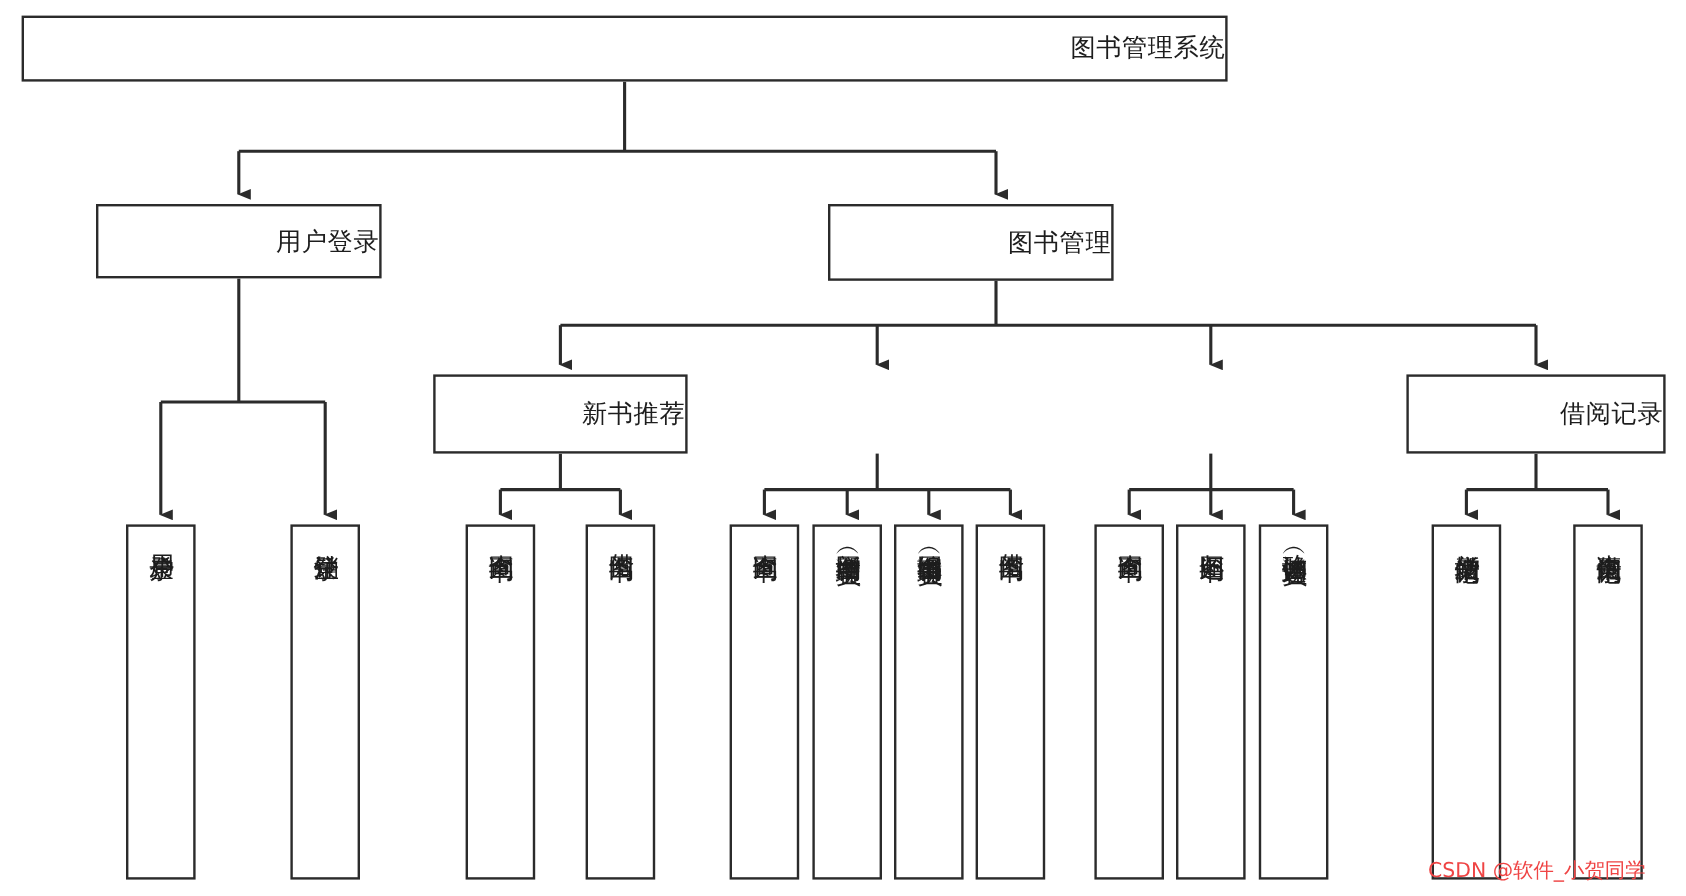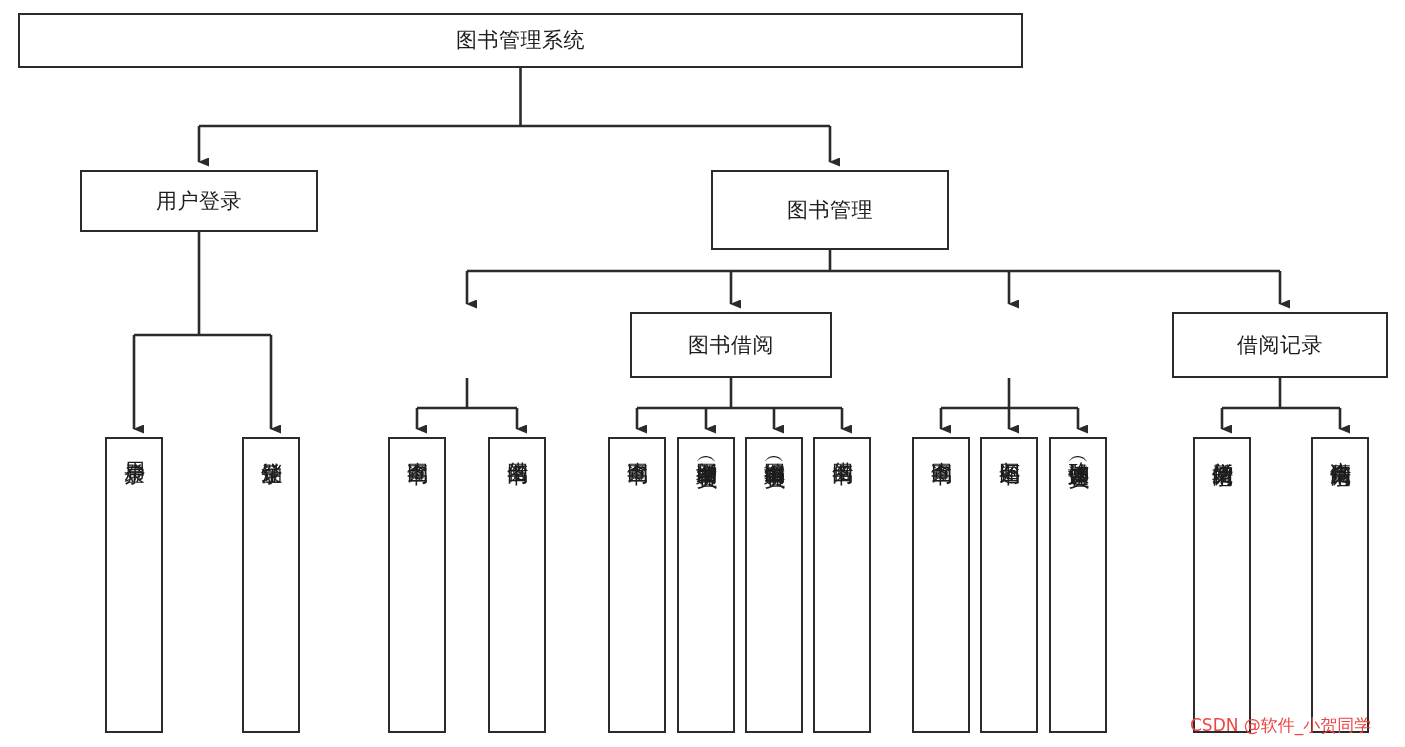--- a/index.html
+++ b/index.html
@@ -26,21 +26,21 @@
     height: 747px;
     pointer-events: none;
   }
   .node {
     position: absolute;
     box-sizing: border-box;
     background: #ffffff;
     border: 2.5px solid #2b2b2b;
     display: flex;
     align-items: center;
-    justify-content: center;
+    justify-content: flex-end;
     z-index: 2;
   }
   .node-label {
     color: #1d1d1d;
     font-size: 21px;
     line-height: 1.18;
     letter-spacing: 0.5px;
     white-space: nowrap;
     text-align: center;
   }
@@ -123,26 +123,26 @@
     </g>
   </svg>
 
   <div class="node" style="left:18px; top:13px; width:1005px; height:55px;">
     <span class="node-label">图书管理系统</span>
   </div>
 
   <div class="node" style="left:80px; top:170px; width:238px; height:62px;">
     <span class="node-label">用户登录</span>
   </div>
-  <div class="node" style="left:711px; top:170px; width:238px; height:80px;">
+  <div class="node" style="left:690px; top:170px; width:238px; height:64px;">
     <span class="node-label">图书管理</span>
   </div>
 
-  <div class="node" style="left:630px; top:312px; width:202px; height:66px;">
-    <span class="node-label">图书借阅</span>
+  <div class="node" style="left:361px; top:312px; width:212px; height:66px;">
+    <span class="node-label">新书推荐</span>
   </div>
   <div class="node" style="left:1172px; top:312px; width:216px; height:66px;">
     <span class="node-label">借阅记录</span>
   </div>
 
   <div class="node leaf" style="left:105px; top:437px; width:58px; height:296px;">
     <span class="node-label">用户登录</span>
   </div>
   <div class="node leaf" style="left:242px; top:437px; width:58px; height:296px;">
     <span class="node-label">注销登录</span>

